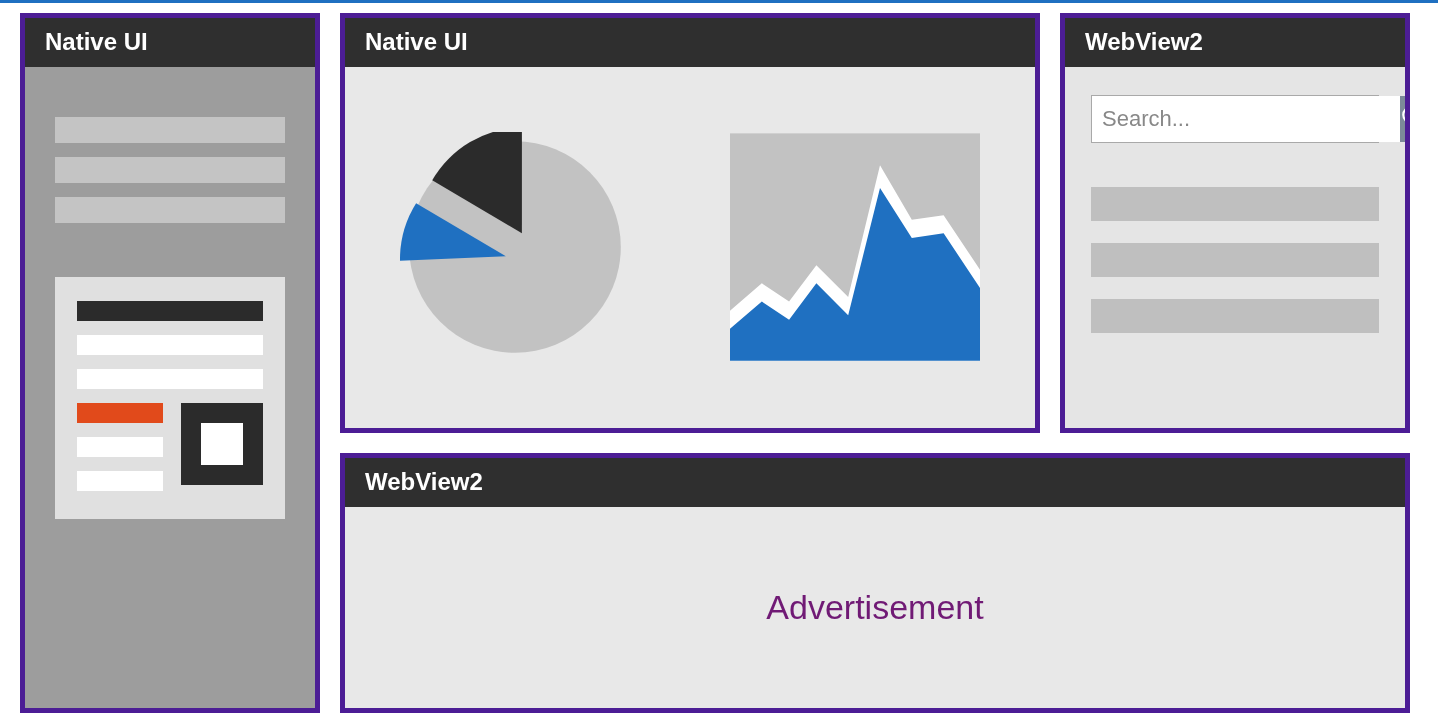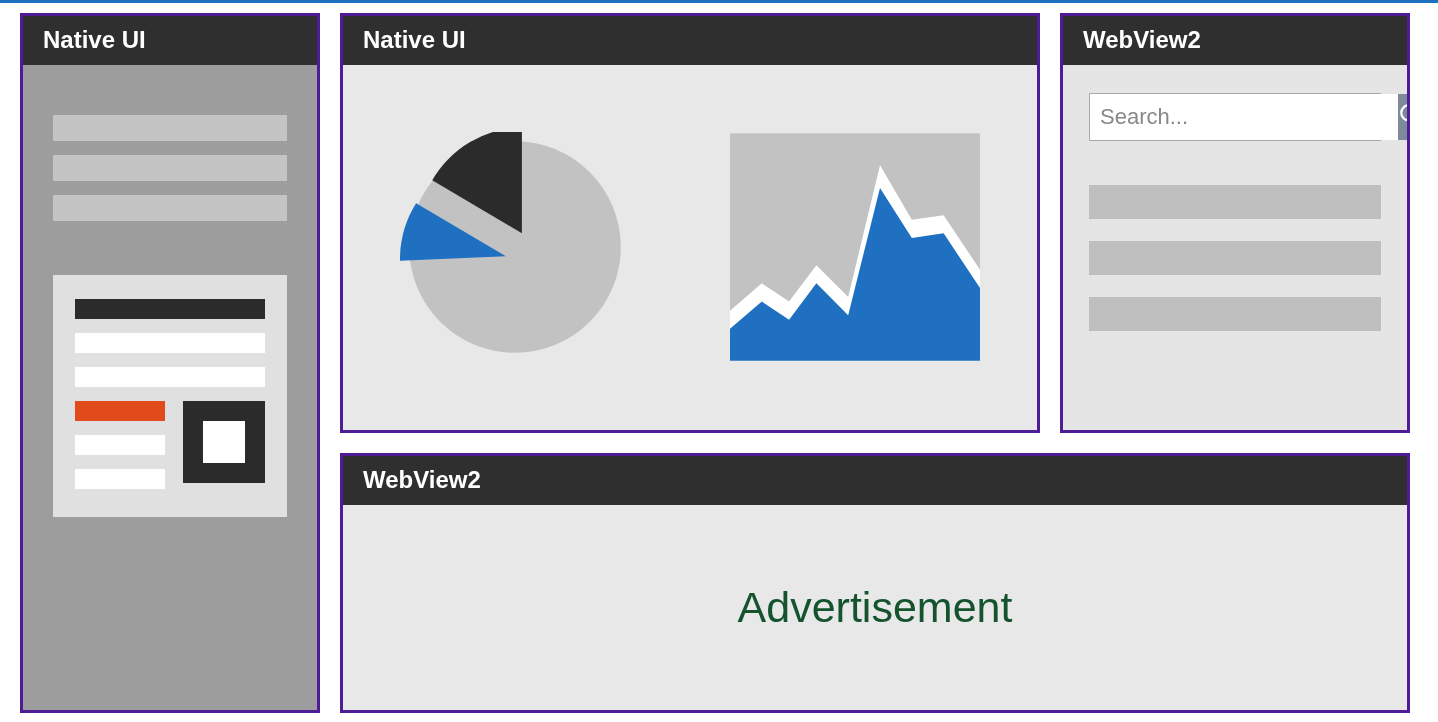--- a/index.html
+++ b/index.html
@@ -13,21 +13,21 @@
     padding: 10px 10px 10px 20px;
     border-top: 3px solid #1f70c1;
   }
   .layout {
     display: grid;
     grid-template-columns: 300px 700px 350px;
     grid-template-rows: 420px 260px;
     gap: 20px;
   }
   .panel {
-    border: 3px solid #4c1d95;
+    border: 5px solid #4c1d95;
     display: flex;
     flex-direction: column;
     overflow: hidden;
   }
   .panel-header {
     background: #2f2f2f;
     color: #ffffff;
     font-size: 24px;
     font-weight: 600;
     padding: 10px 20px;
@@ -126,22 +126,22 @@
     grid-row: 2;
     background: #e8e8e8;
   }
   .bottom-body {
     flex: 1;
     display: flex;
     align-items: center;
     justify-content: center;
   }
   .ad-text {
-    font-size: 43px;
-    color: #14532d;
+    font-size: 34px;
+    color: #701a75;
     font-weight: 400;
   }
 </style>
 </head>
 <body>
 
 <div class="layout">
 
   <div class="panel left-panel">
     <div class="panel-header">Native UI</div>

